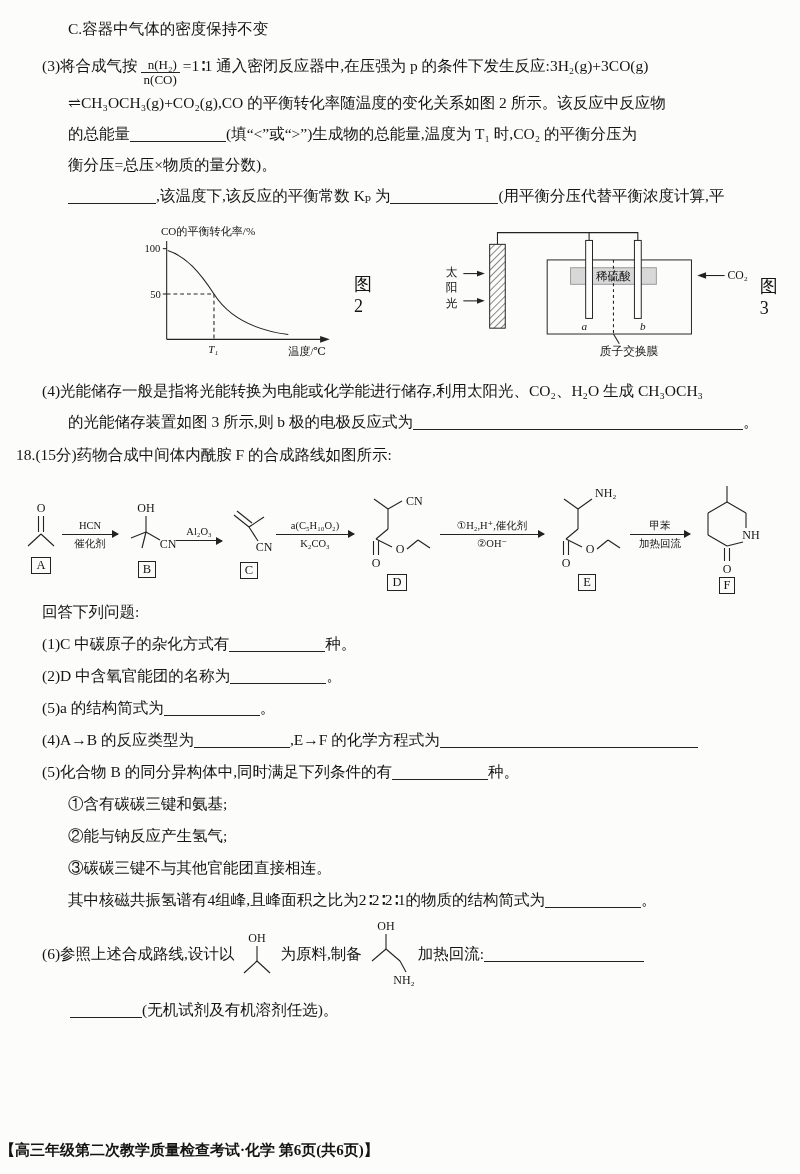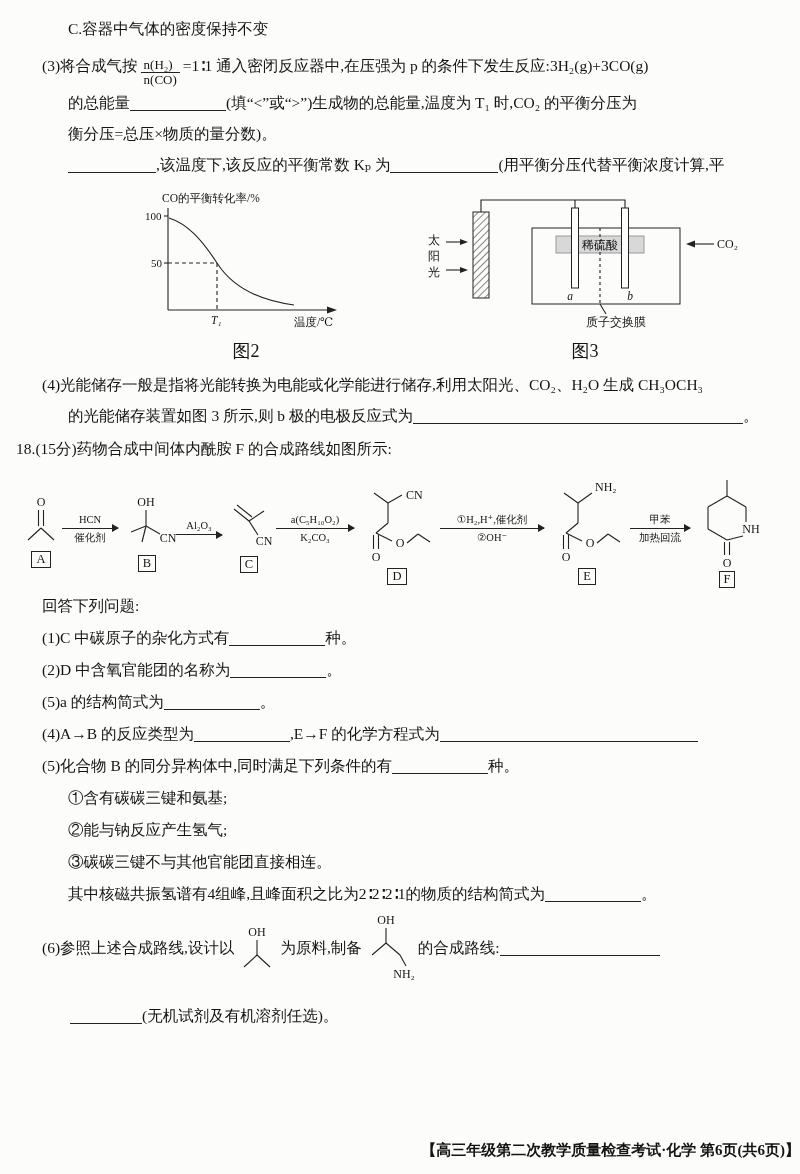--- a/index.html
+++ b/index.html
@@ -5,50 +5,51 @@
   *{box-sizing:border-box}
   html,body{margin:0;padding:0}
   body{width:800px;height:1174px;background:#fcfcfa;color:#141414;
        font-family:"Liberation Serif","DejaVu Serif",serif;font-size:15.5px;overflow:hidden}
   .page{width:800px;height:1174px;padding:14px 30px 16px 42px;position:relative}
   .opt{margin-left:26px;line-height:30px}
   .line{line-height:31px}
   .ind{margin-left:26px}
   .qline{line-height:32px}
   .blank{display:inline-block;border-bottom:1px solid #222;height:15px;vertical-align:-3px}
-  .frac{display:inline-block;vertical-align:-13px;text-align:left;line-height:1.1;font-size:13px;margin:0 3px}
+  .frac{display:inline-block;vertical-align:-13px;text-align:right;line-height:1.1;font-size:13px;margin:0 3px}
   .frac .num{display:block;border-bottom:1px solid #222;padding:0 3px}
   .frac .den{display:block;padding:0 3px}
   .figrow{display:flex;align-items:flex-end;gap:58px;margin:8px 0 6px 88px}
-  .figure{display:flex;flex-direction:column;align-items:center}
+  .figure{display:flex;flex-direction:row;align-items:center}
   .figcap{font-size:18px;margin-top:1px}
   .diagram line,.diagram path,.diagram polyline{stroke:#222;stroke-width:1.1;fill:none}
   .diagram polygon{fill:#222;stroke:none}
   .diagram text{fill:#141414;font-family:"Liberation Serif","DejaVu Serif",serif}
   .route{display:flex;align-items:center;margin:4px 0 2px -22px;width:770px}
   .struct{display:flex;flex-direction:column;align-items:center;flex:0 0 auto}
   .boxlab{border:1px solid #222;font-size:12.5px;line-height:15px;padding:0 4px;margin-top:1px}
   .rarrow{display:flex;flex-direction:column;align-items:center;justify-content:center;
           font-size:10.5px;line-height:13px;white-space:nowrap;flex:0 0 auto}
   .rarrow .shaft{position:relative;width:100%;height:1px;background:#222;margin:2px 0}
   .rarrow .shaft:after{content:"";position:absolute;right:-1px;top:-3.5px;width:0;height:0;
           border-top:4px solid transparent;border-bottom:4px solid transparent;border-left:7px solid #222}
   .q6row{display:flex;align-items:center;line-height:30px;margin-top:2px}
-  .footer{position:absolute;left:0;bottom:14px;width:100%;text-align:right;font-weight:bold;font-size:15px}
+  .footer{position:absolute;left:0;bottom:14px;width:100%;text-align:left;font-weight:bold;font-size:15px}
 </style>
 </head>
 <body>
 
 <div class="page">
 
   <div class="opt"><span>C.容器中气体的密度保持不变</span></div>
 
   <div class="line" style="margin-top:6px">
     <span>(3)将合成气按</span><span class="frac"><span class="num">n(H₂)</span><span class="den">n(CO)</span></span><span>=1∶1 通入密闭反应器中,在压强为 p 的条件下发生反应:3H₂(g)+3CO(g)</span>
   </div>
+  <div class="line ind"><span>⇌CH₃OCH₃(g)+CO₂(g),CO 的平衡转化率随温度的变化关系如图 2 所示。该反应中反应物</span></div>
   <div class="line ind">
     <span>的总能量</span><span class="blank" style="width:96px"></span><span>(填“&lt;”或“&gt;”)生成物的总能量,温度为 T₁ 时,CO₂ 的平衡分压为</span>
   </div>
   <div class="line ind"><span>衡分压=总压×物质的量分数)。</span></div>
   <div class="line ind">
     <span class="blank" style="width:88px"></span><span>,该温度下,该反应的平衡常数 Kₚ 为</span><span class="blank" style="width:108px"></span><span>(用平衡分压代替平衡浓度计算,平</span>
   </div>
 
   <div class="figrow">
 
@@ -273,23 +274,23 @@
     </svg>
     <span>为原料,制备</span>
     <svg class="diagram" width="56" height="72" viewBox="0 0 56 72">
       <text x="24" y="12" font-size="12" text-anchor="middle">OH</text>
       <line x1="24" y1="16" x2="24" y2="31"></line>
       <line x1="24" y1="31" x2="10" y2="43"></line>
         <line x1="24" y1="31" x2="38" y2="43"></line>
       <line x1="38" y1="43" x2="44" y2="54"></line>
       <text x="42" y="66" font-size="12" text-anchor="middle">NH₂</text>
     </svg>
-    <span>的合成路线:</span>
+    <span>加热回流:</span>
     <span class="blank" style="width:160px"></span>
   </div>
 
-  <div class="qline" style="margin-left:28px;margin-top:16px">
+  <div class="qline" style="margin-left:28px;margin-top:4px">
     <span class="blank" style="width:72px"></span><span>(无机试剂及有机溶剂任选)。</span>
   </div>
 
   <div class="footer"><span>【高三年级第二次教学质量检查考试·化学  第6页(共6页)】</span></div>
 
 </div>
 
 </body></html>

